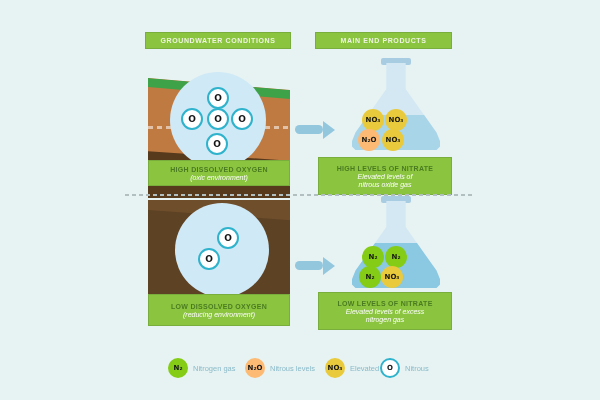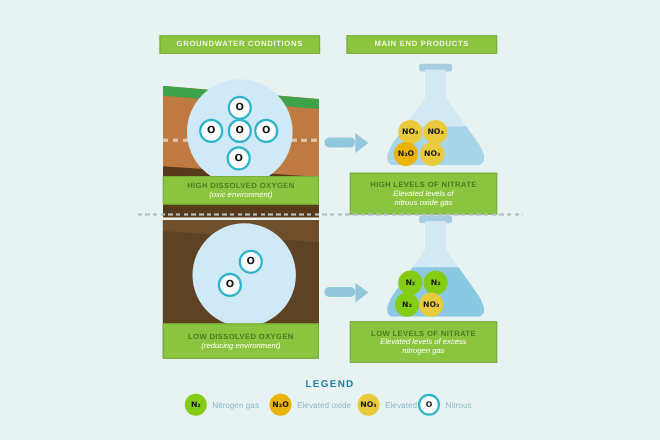--- a/index.html
+++ b/index.html
@@ -71,21 +71,21 @@
   }
   .flask .liquid{position:absolute;left:0;bottom:0;width:100%;}
   #flask-top .liquid{height:40%;background:#a9d5e9;}
   #flask-bottom .liquid{height:52%;background:#8bc8e2;}
   .mol{
     position:absolute;width:22px;height:22px;border-radius:50%;
     display:flex;align-items:center;justify-content:center;font-size:7px;font-weight:bold;
     color:#17170f;font-family:"DejaVu Sans",sans-serif;
   }
   .m-nitrate{background:#e9ca3c;}
-  .m-nitrous{background:#eab308;}
+  .m-nitrous{background:#fdba74;}
   .m-nitrogen{background:#84cc16;}
 
   
   .arrow{position:absolute;width:28px;height:9px;background:#93c7de;border-radius:5px;}
   .arrow:after{
     content:"";position:absolute;left:100%;top:50%;transform:translateY(-50%);
     border-top:9px solid transparent;border-bottom:9px solid transparent;border-left:12px solid #93c7de;
   }
   #arrow-top{left:295px;top:125px;}
   #arrow-bottom{left:295px;top:261px;}
@@ -175,29 +175,28 @@
     <div class="mol m-nitrogen" style="left:33px;top:50px;">N₂</div>
     <div class="mol m-nitrogen" style="left:7px;top:70px;">N₂</div>
     <div class="mol m-nitrate" style="left:29px;top:70px;">NO₃</div>
   </div>
   <div class="prodlabel" id="prod-bottom">
     <div class="condtitle">LOW LEVELS OF NITRATE</div>
     <div class="prodline">Elevated levels of excess</div>
     <div class="prodline">nitrogen gas</div>
   </div>
 
-  <div class="legend-title">LEGEND</div>
 
   <div class="legend-item" id="li-0">
     <div class="lcircle m-nitrogen">N₂</div>
     <div class="llabel">Nitrogen gas</div>
   </div>
   <div class="legend-item" id="li-1">
     <div class="lcircle m-nitrous">N₂O</div>
-    <div class="llabel">Elevated oxide</div>
+    <div class="llabel">Nitrous levels</div>
   </div>
   <div class="legend-item" id="li-2">
     <div class="lcircle m-nitrate">NO₃</div>
     <div class="llabel">Elevated</div>
   </div>
   <div class="legend-item" id="li-3">
     <div class="lcircle l-oxygen">O</div>
     <div class="llabel">Nitrous</div>
   </div>
 

